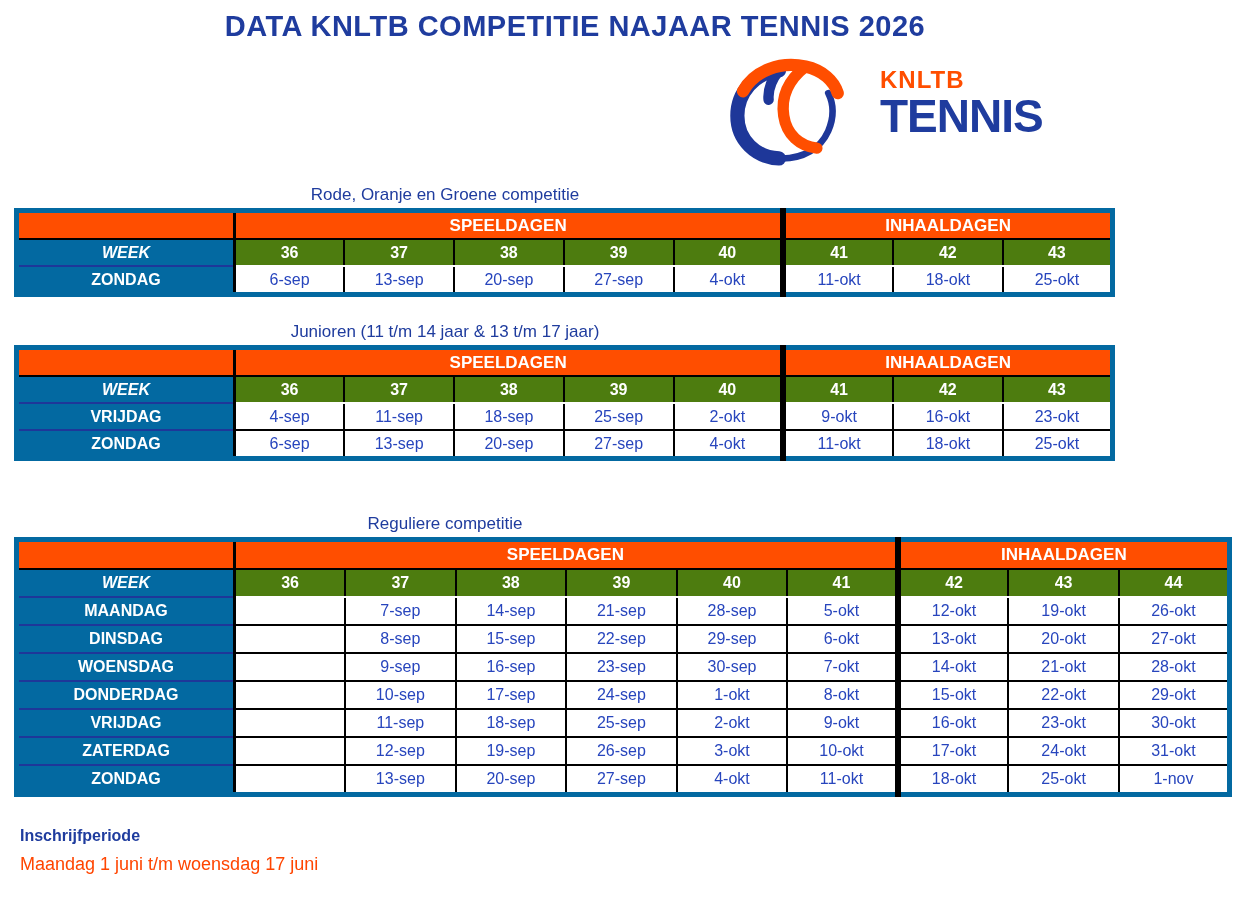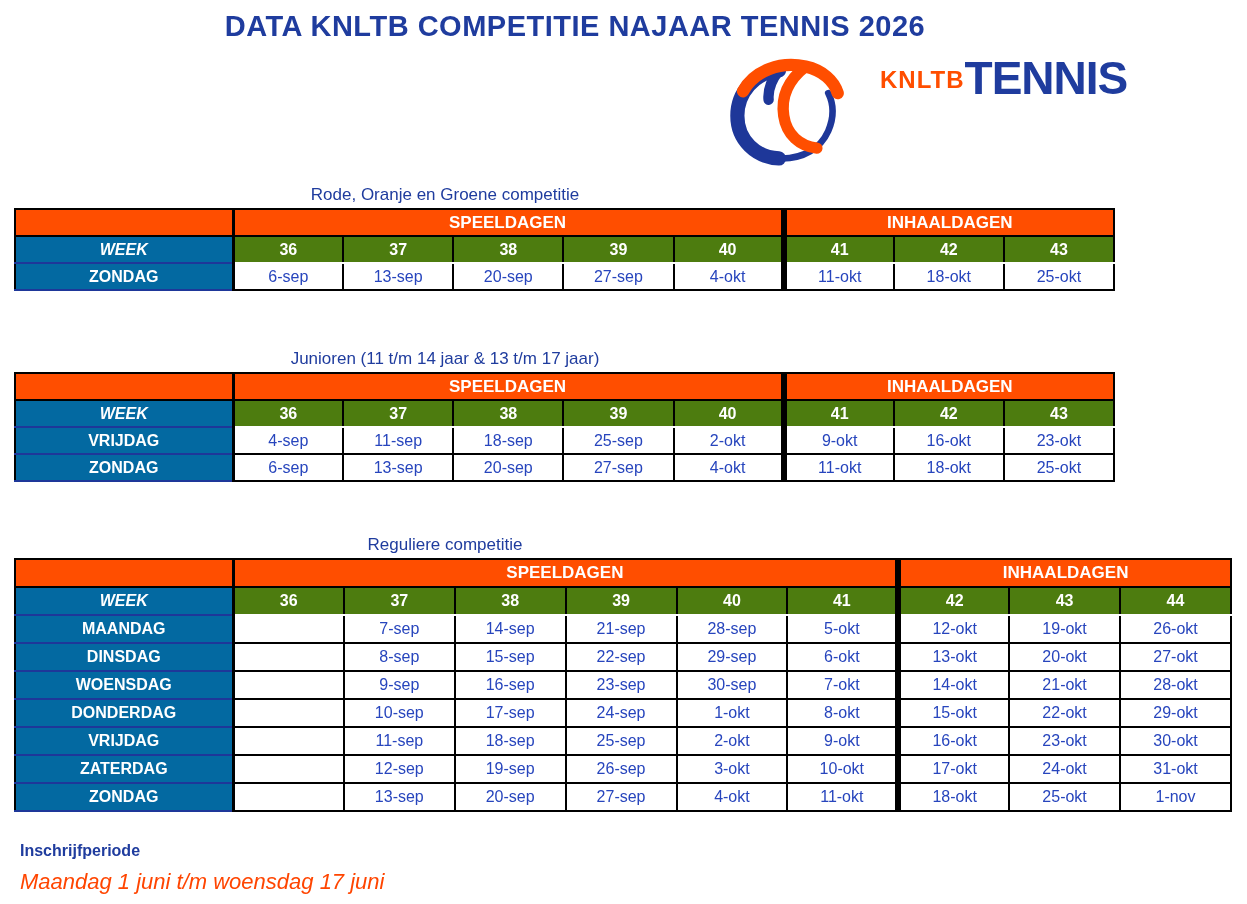--- a/index.html
+++ b/index.html
@@ -5,28 +5,28 @@
   html,body{margin:0;padding:0;background:#fff;width:1247px;height:904px;overflow:hidden;}
   body{font-family:"Liberation Sans","DejaVu Sans",sans-serif;}
   .page{position:relative;width:1247px;height:904px;}
 
   .main-title{
     width:1150px;margin:0;padding-top:10px;text-align:center;
     font-size:29px;font-weight:bold;color:#1F3C9E;letter-spacing:.5px;
   }
 
   .logo{position:absolute;left:726px;top:56px;display:flex;align-items:flex-start;}
-  .logo-text{margin-left:12px;display:flex;flex-direction:row;}
+  .logo-text{margin-left:12px;display:flex;flex-direction:column;}
   .logo-knltb{color:#FF4E00;font-weight:bold;font-size:24px;letter-spacing:1px;margin-top:10px;}
   .logo-tennis{color:#1F3C9E;font-weight:bold;font-size:46px;line-height:44px;letter-spacing:-1px;}
 
   .section-title{width:890px;margin:0 0 3px 0;text-align:center;
     font-size:17px;font-weight:normal;color:#1F3C9E;}
 
-  table.sched{border-collapse:collapse;table-layout:fixed;margin-left:14px;border:2px solid #0369a1;}
+  table.sched{border-collapse:collapse;table-layout:fixed;margin-left:14px;border:5px solid #0369a1;}
   table.sched td{height:25px;padding:0;text-align:center;vertical-align:middle;
     font-size:16px;overflow:hidden;white-space:nowrap;}
   table.sched.big td{height:26px;}
 
   td.orange{background:#FF4E00;border:2px solid #000;color:#FF4E00;}
   td.orange.hdr{color:#fff;font-weight:bold;font-size:17px;}
   td.corner{border-right:3px solid #000;}
   td.sep-r{border-right:6px solid #000 !important;}
 
   td.bluelabel{background:#0369a1;color:#fff;font-weight:bold;
@@ -34,21 +34,21 @@
     border-left:2px solid #000;border-right:3px solid #000;}
   td.week-label{font-style:italic;}
 
   td.bluecell{background:#4d7c0f;color:#fff;font-weight:bold;
     border:2px solid #000;border-bottom:2px solid #fff;}
 
   td.datecell{background:#fff;color:#2745BD;border:2px solid #000;}
 
   .footer{margin:30px 0 0 20px;}
   .footer-heading{font-size:16px;font-weight:bold;color:#1F3C9E;}
-  .footer-period{font-size:22px;color:#FF4500;margin-top:9px;font-style:italic;}
+  .footer-period{font-size:18px;color:#FF4500;margin-top:9px;}
 </style>
 </head>
 <body>
 
 <div class="page">
 
   <h1 class="main-title">DATA KNLTB COMPETITIE NAJAAR TENNIS 2026</h1>
 
   <div class="logo">
     <span>
@@ -105,21 +105,21 @@
               <td class="datecell">20-sep</td>
               <td class="datecell">27-sep</td>
               <td class="datecell sep-r">4-okt</td>
               <td class="datecell">11-okt</td>
               <td class="datecell">18-okt</td>
               <td class="datecell">25-okt</td>
             </tr>
           </tbody>
         </table>
       </div>
-      <div class="table-section" style="margin-top: 58px;">
+      <div class="table-section" style="margin-top: 25px;">
         <div class="section-title">Junioren (11 t/m 14 jaar &amp; 13 t/m 17 jaar)</div>
         <table class="sched" style="width: 1101px;">
           <colgroup>
             <col style="width: 218px;">
             <col>
             <col>
             <col>
             <col>
             <col>
             <col>

